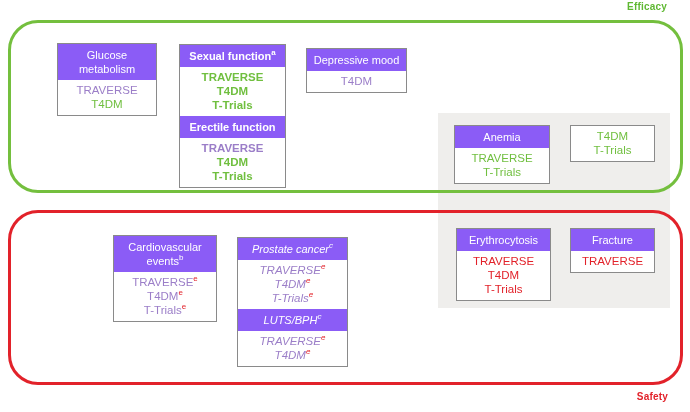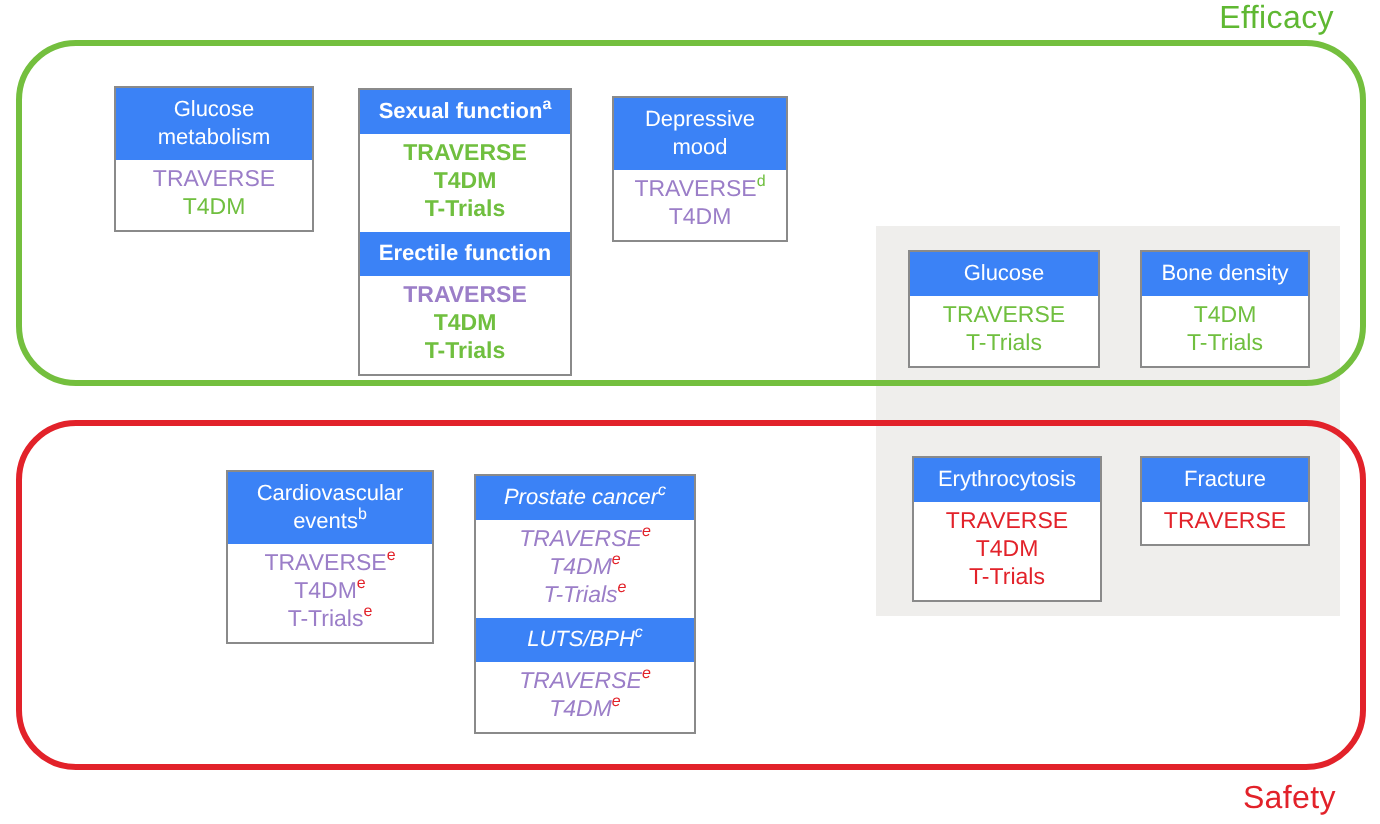--- a/index.html
+++ b/index.html
@@ -21,55 +21,55 @@
     position: absolute;
     left: 8px;
     width: 669px;
     border-radius: 30px;
     background: transparent;
   }
   .outline.green { top: 20px; height: 167px; border: 3px solid #74bf3e; }
   .outline.red   { top: 210px; height: 169px; border: 3px solid #e2222a; }
   .corner-label {
     position: absolute;
-    font-size: 16px;
-    font-weight: normal;
+    font-size: 10px;
+    font-weight: bold;
     letter-spacing: 0.2px;
   }
   .corner-label.efficacy { top: 1px; right: 23px; color: #5fb832; }
   .corner-label.safety   { top: 391px; right: 22px; color: #e2222a; }
 
   .box {
     position: absolute;
     background: #ffffff;
     border: 1px solid #8a8a8a;
     box-sizing: border-box;
     text-align: center;
   }
   .box-header {
-    background: #3b82f6;
+    background: #8b5cf6;
     color: #ffffff;
     font-size: 11px;
     line-height: 14px;
     padding: 4px 2px;
   }
   .box-body {
     font-size: 11.5px;
     line-height: 14px;
     padding: 3px 1px 4px 1px;
   }
   sup {
     font-size: 8px;
     line-height: 0;
     vertical-align: super;
   }
   
   #box-glucose    { left: 57px;  top: 43px;  width: 100px; }
   #box-sexual     { left: 179px; top: 44px;  width: 107px; font-weight: bold; }
-  #box-depressive { left: 306px; top: 48px;  width: 88px; }
+  #box-depressive { left: 306px; top: 48px;  width: 101px; }
   #box-anemia     { left: 454px; top: 125px; width: 96px;  }
   #box-bone       { left: 570px; top: 125px; width: 85px;  }
   #box-cardio     { left: 113px; top: 235px; width: 104px; }
   #box-prostate   { left: 237px; top: 237px; width: 111px; font-style: italic; }
   #box-erythro    { left: 456px; top: 228px; width: 95px;  }
   #box-fracture   { left: 570px; top: 228px; width: 85px;  }
 </style>
 </head>
 <body>
 
@@ -101,35 +101,33 @@
     <div class="box-body">
       <div class="trial"><span style="color: rgb(155, 126, 200);">TRAVERSE</span><sup></sup></div>
       <div class="trial"><span style="color: rgb(112, 191, 63);">T4DM</span><sup></sup></div>
       <div class="trial"><span style="color: rgb(112, 191, 63);">T-Trials</span><sup></sup></div>
     </div>
   </div>
 
   <div class="box" id="box-depressive">
     <div class="box-header"><span>Depressive mood</span><sup></sup></div>
     <div class="box-body">
-      <div class="trial"><span style="color: rgb(155, 126, 200);">TRAVERSE</span><sup style="color: rgb(112, 191, 63);">d</sup></div>
       <div class="trial"><span style="color: rgb(155, 126, 200);">T4DM</span><sup></sup></div>
     </div>
   </div>
 
   <div class="box" id="box-anemia">
-    <div class="box-header"><span>Glucose</span><sup></sup></div>
+    <div class="box-header"><span>Anemia</span><sup></sup></div>
     <div class="box-body">
       <div class="trial"><span style="color: rgb(112, 191, 63);">TRAVERSE</span><sup></sup></div>
       <div class="trial"><span style="color: rgb(112, 191, 63);">T-Trials</span><sup></sup></div>
     </div>
   </div>
 
   <div class="box" id="box-bone">
-    <div class="box-header"><span>Bone density</span><sup></sup></div>
     <div class="box-body">
       <div class="trial"><span style="color: rgb(112, 191, 63);">T4DM</span><sup></sup></div>
       <div class="trial"><span style="color: rgb(112, 191, 63);">T-Trials</span><sup></sup></div>
     </div>
   </div>
 
   <div class="box" id="box-cardio">
     <div class="box-header"><span>Cardiovascular events</span><sup>b</sup></div>
     <div class="box-body">
       <div class="trial"><span style="color: rgb(155, 126, 200);">TRAVERSE</span><sup style="color: rgb(226, 34, 42);">e</sup></div>

